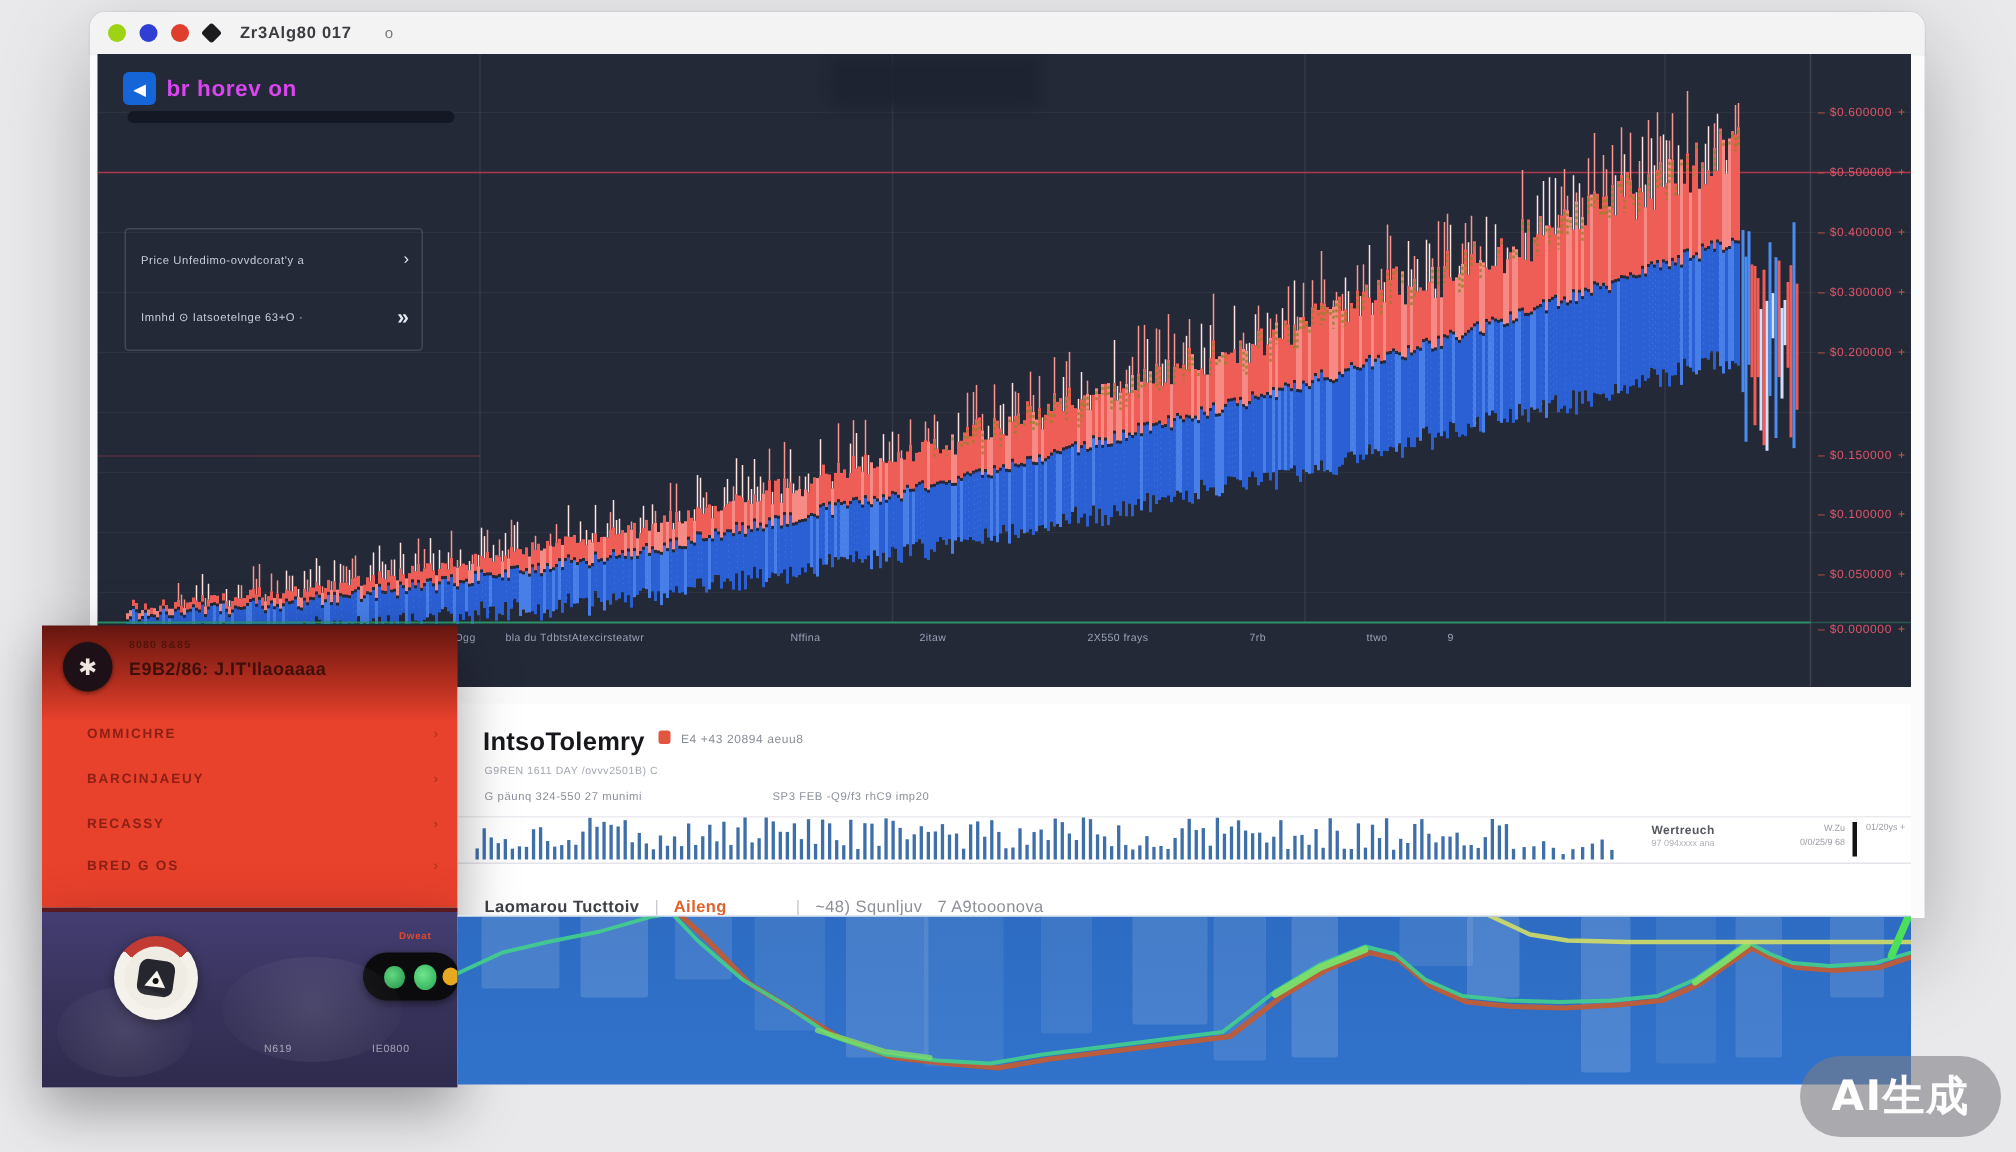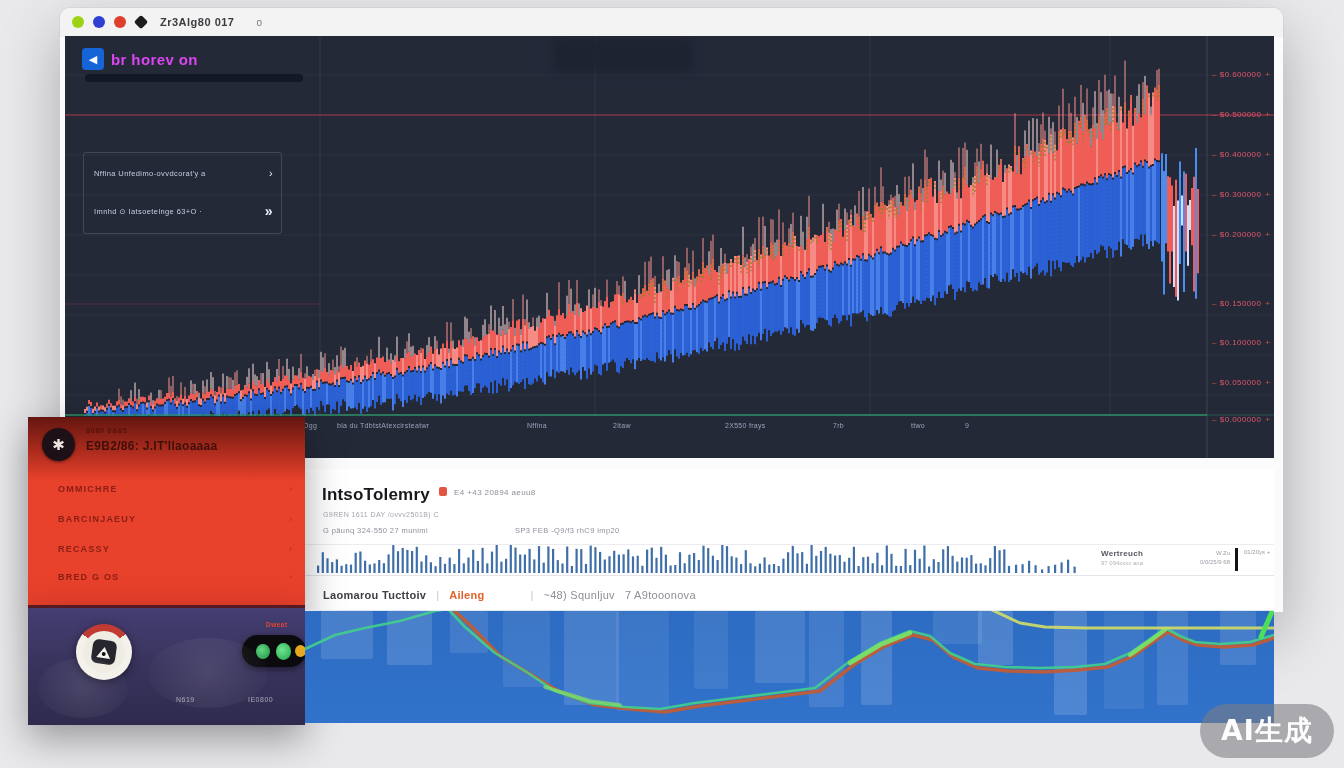--- a/index.html
+++ b/index.html
@@ -53,21 +53,21 @@
   .ip-meta2{left:210px;top:57px;font-size:7.5px;color:#8d919b;letter-spacing:0.4px;}
   .ip-right-title{left:625px;top:15px;font-size:17px;font-weight:bold;color:#17181c;letter-spacing:0.2px;}
   .strip-top{left:0px;top:75px;width:969px;height:1px;background:#ececf0;}
   .strip-bot{left:0px;top:106px;width:969px;height:1px;background:#e4e4ea;}
   #vol-strip{position:absolute;left:0;top:76px;}
   .tt-label{left:796px;top:80px;font-size:8px;color:#55585f;font-weight:bold;letter-spacing:0.3px;}
   .tt-sub{left:796px;top:91px;font-size:6px;color:#b0b3ba;}
   .vals{left:845px;top:80px;width:80px;text-align:right;font-size:6px;color:#9a9da5;line-height:9px;}
   .marker{left:930px;top:79px;width:3px;height:23px;background:#141416;}
   .marker-side{left:939px;top:80px;font-size:6px;color:#9a9da5;}
-  .tabs{left:18px;top:120px;height:22px;display:flex;align-items:flex-start;font-size:11px;}
+  .tabs{left:18px;top:120px;height:22px;display:flex;align-items:flex-end;font-size:11px;}
   .tab{margin-right:10px;color:#3e4046;font-weight:bold;letter-spacing:0.3px;}
   .tab.active{color:#e2622b;}
   .tab.dim{color:#8d8f96;font-weight:normal;}
   .tab-sep{color:#c9c9cf;margin-right:10px;}
   .tabs .gap{width:36px;}
 
   
   .red-panel{left:28px;top:417px;width:277px;height:188px;
     background:linear-gradient(180deg,#641610 0%,#a72a1c 17%,#e8412c 34%,#e8412c 100%);
     box-shadow:0 14px 36px rgba(0,0,0,0.35);overflow:hidden;}
@@ -1894,21 +1894,21 @@
         <line x1="1142" y1="379" x2="1209" y2="379" stroke="#2f9e6e" stroke-width="1" opacity="0.4"></line>
       </svg>
 
     <div class="abs logo-sq">◀</div>
     <div class="abs logo-text">br horev on</div>
     <div class="abs header-strip"></div>
     <div class="abs smudge"></div>
 
     <div class="abs legend-box">
       <div class="legend-row" style="top:14px">
-        <span>Nffina Unfedimo-ovvdcorat'y a</span>
+        <span>Price Unfedimo-ovvdcorat'y a</span>
         <span class="chev">›</span>
       </div>
       <div class="legend-row" style="top:50px">
         <span>Imnhd ⊙ Iatsoetelnge 63+O  ·</span>
         <span class="chev big">»</span>
       </div>
     </div>
 
     <div id="y-axis">
         <div class="yrow" style="top: 34px;">

